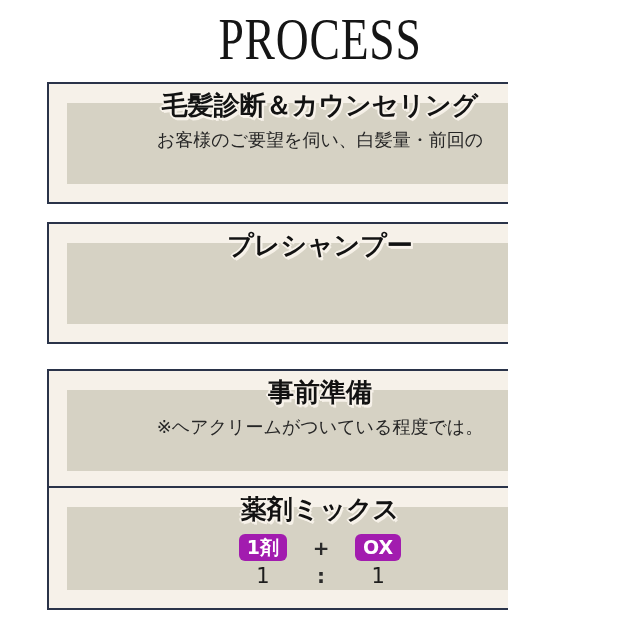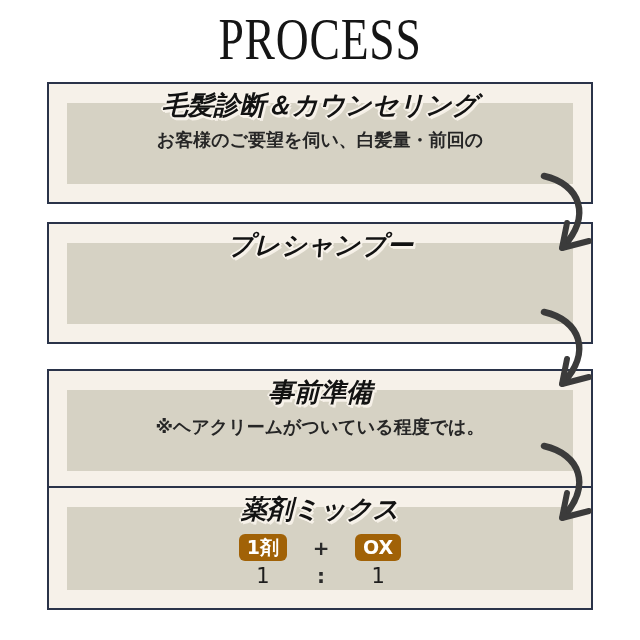--- a/index.html
+++ b/index.html
@@ -1,17 +1,17 @@
 <!DOCTYPE html>
 <html><head>
 <meta charset="utf-8">
 <style>
   html,body{margin:0;padding:0;background:#ffffff;}
   .canvas{
-    position:relative;width:640px;height:640px;background:#ffffff;overflow:hidden;
+    position:relative;width:508px;height:640px;background:#ffffff;overflow:hidden;
     font-family:"DejaVu Sans",sans-serif;
   }
   .page-title{
     position:absolute;top:8px;left:0;width:640px;height:62px;
     text-align:center;font-family:"Liberation Serif",serif;font-weight:400;
     font-size:60px;line-height:62px;color:#151515;letter-spacing:1px;
     transform:scaleX(0.76);transform-origin:50% 50%;margin:0;
   }
   .step{
     position:absolute;left:47px;width:546px;height:122px;
@@ -21,34 +21,33 @@
   .panel{
     position:absolute;left:18px;right:18px;top:19px;bottom:18px;
     background:#d6d2c4;z-index:0;
   }
   .step-title{
     position:relative;z-index:1;margin:5px 0 0 0;
     font-size:26px;line-height:32px;font-weight:bold;color:#121212;
     text-shadow:-2px 0 #f8f3eb,2px 0 #f8f3eb,0 -2px #f8f3eb,0 2px #f8f3eb,
       -1px -1px #f8f3eb,1px -1px #f8f3eb,-1px 1px #f8f3eb,1px 1px #f8f3eb,
       2px 3px 0 rgba(248,243,235,0.9);
-    font-style:italic;
   }
   .step-body{
     position:relative;z-index:1;margin:6px 0 0 0;
     font-size:18px;line-height:26px;color:#262626;
   }
-  .body-line{white-space:nowrap;font-weight:bold;}
+  .body-line{white-space:nowrap;}
   .mix{
     position:relative;z-index:1;display:inline-grid;
     grid-template-columns:auto 44px auto;column-gap:12px;row-gap:2px;
     align-items:center;justify-items:center;margin-top:9px;
   }
   .badge{
-    display:inline-block;background:#a16207;color:#ffffff;
+    display:inline-block;background:#a21caf;color:#ffffff;
     font-size:19px;font-weight:bold;line-height:25px;
     padding:1px 8px;border-radius:6px;min-width:24px;
   }
   .mix-op{font-size:20px;font-weight:bold;color:#2b2b2b;line-height:26px;}
   .mix-num{font-size:21px;color:#1d1d1d;line-height:26px;}
   .flow-arrow{position:absolute;left:534px;width:66px;height:84px;z-index:5;}
 </style>
 </head>
 <body>
 

